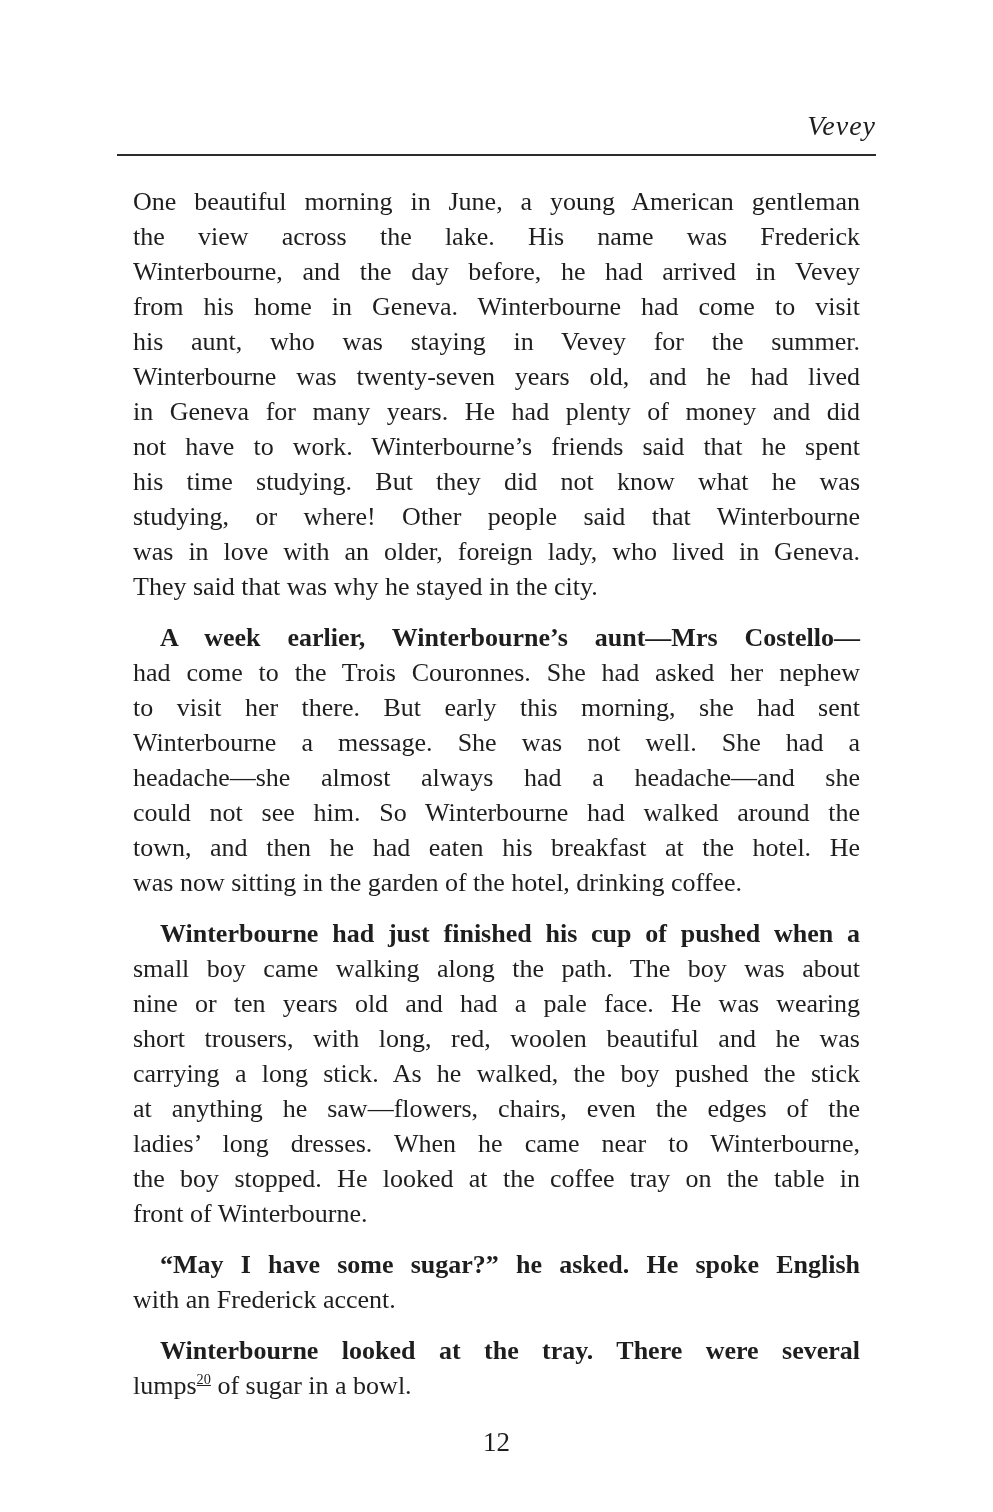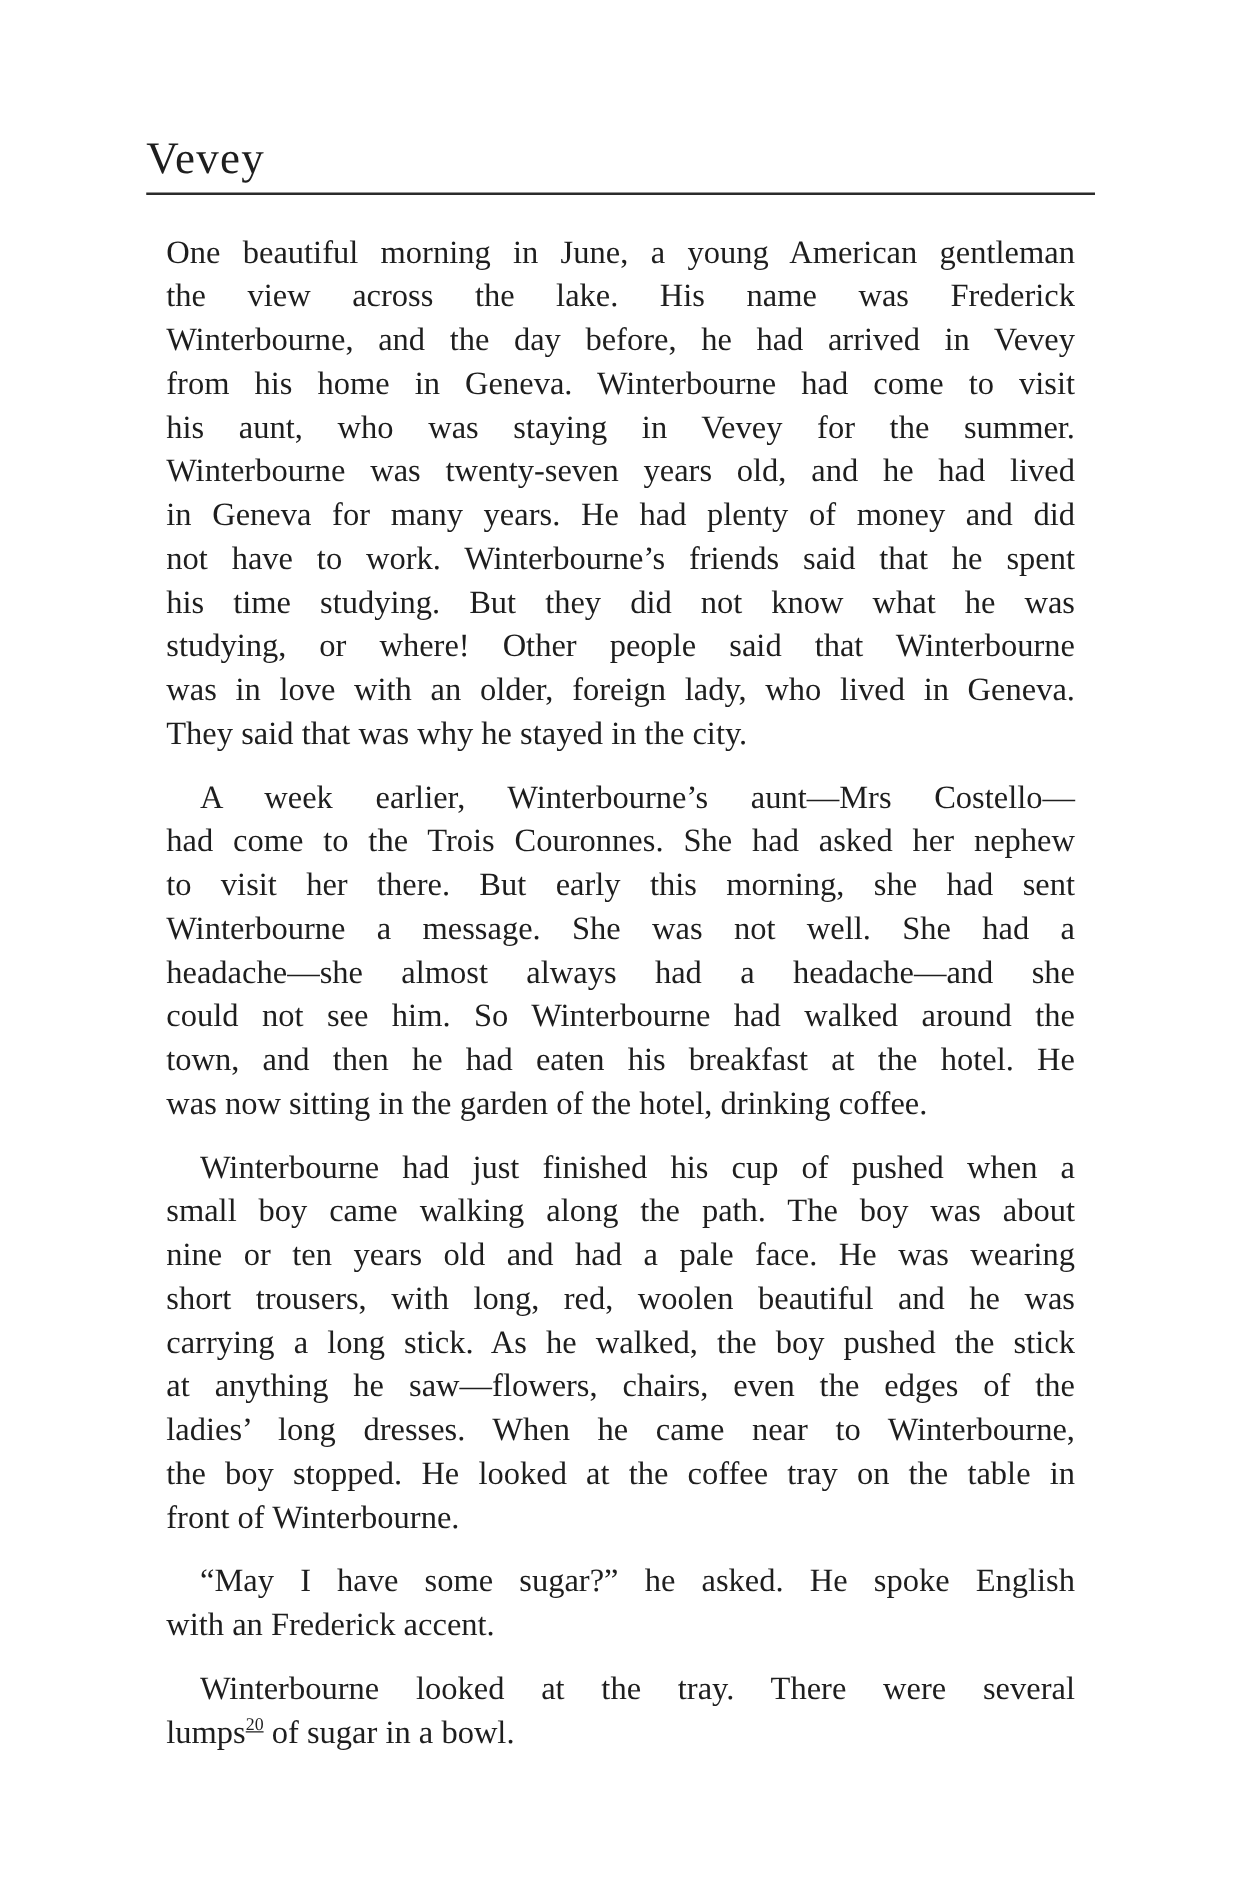--- a/index.html
+++ b/index.html
@@ -13,22 +13,23 @@
     font-family: "Liberation Serif", "DejaVu Serif", serif;
     color: #1e1e1e;
     overflow: hidden;
   }
   .page {
     width: 759px;
     margin: 0 auto;
     padding-top: 110px;
   }
   .running-head {
-    text-align: left;
-    font-size: 36px;
+    text-align: right;
+    font-style: italic;
+    font-size: 28px;
     line-height: 32px;
     letter-spacing: 1px;
   }
   .head-rule {
     border: none;
     border-top: 2px solid #2b2b2b;
     margin: 12px 0 0 0;
     height: 0;
   }
   .body-text {
@@ -44,20 +45,21 @@
     text-align: justify;
     text-align-last: justify;
     text-justify: inter-word;
     white-space: normal;
   }
   .line.last {
     text-align-last: left;
   }
   .line.indent {
     text-indent: 27px;
+    font-weight: bold;
   }
   .line sup {
     font-size: 0.55em;
     line-height: 0;
     vertical-align: super;
     text-decoration: underline;
   }
   .page-number {
     text-align: center;
     font-size: 27px;
@@ -109,13 +111,14 @@
       </div>
       <div class="paragraph">
         <div class="line indent">“May I have some sugar?” he asked. He spoke English</div>
         <div class="line last">with an Frederick accent.</div>
       </div>
       <div class="paragraph">
         <div class="line indent">Winterbourne looked at the tray. There were several</div>
         <div class="line last">lumps<sup>20</sup> of sugar in a bowl.</div>
       </div>
     </div>
+  <div class="page-number">12</div>
 </div>
 
 </body></html>

